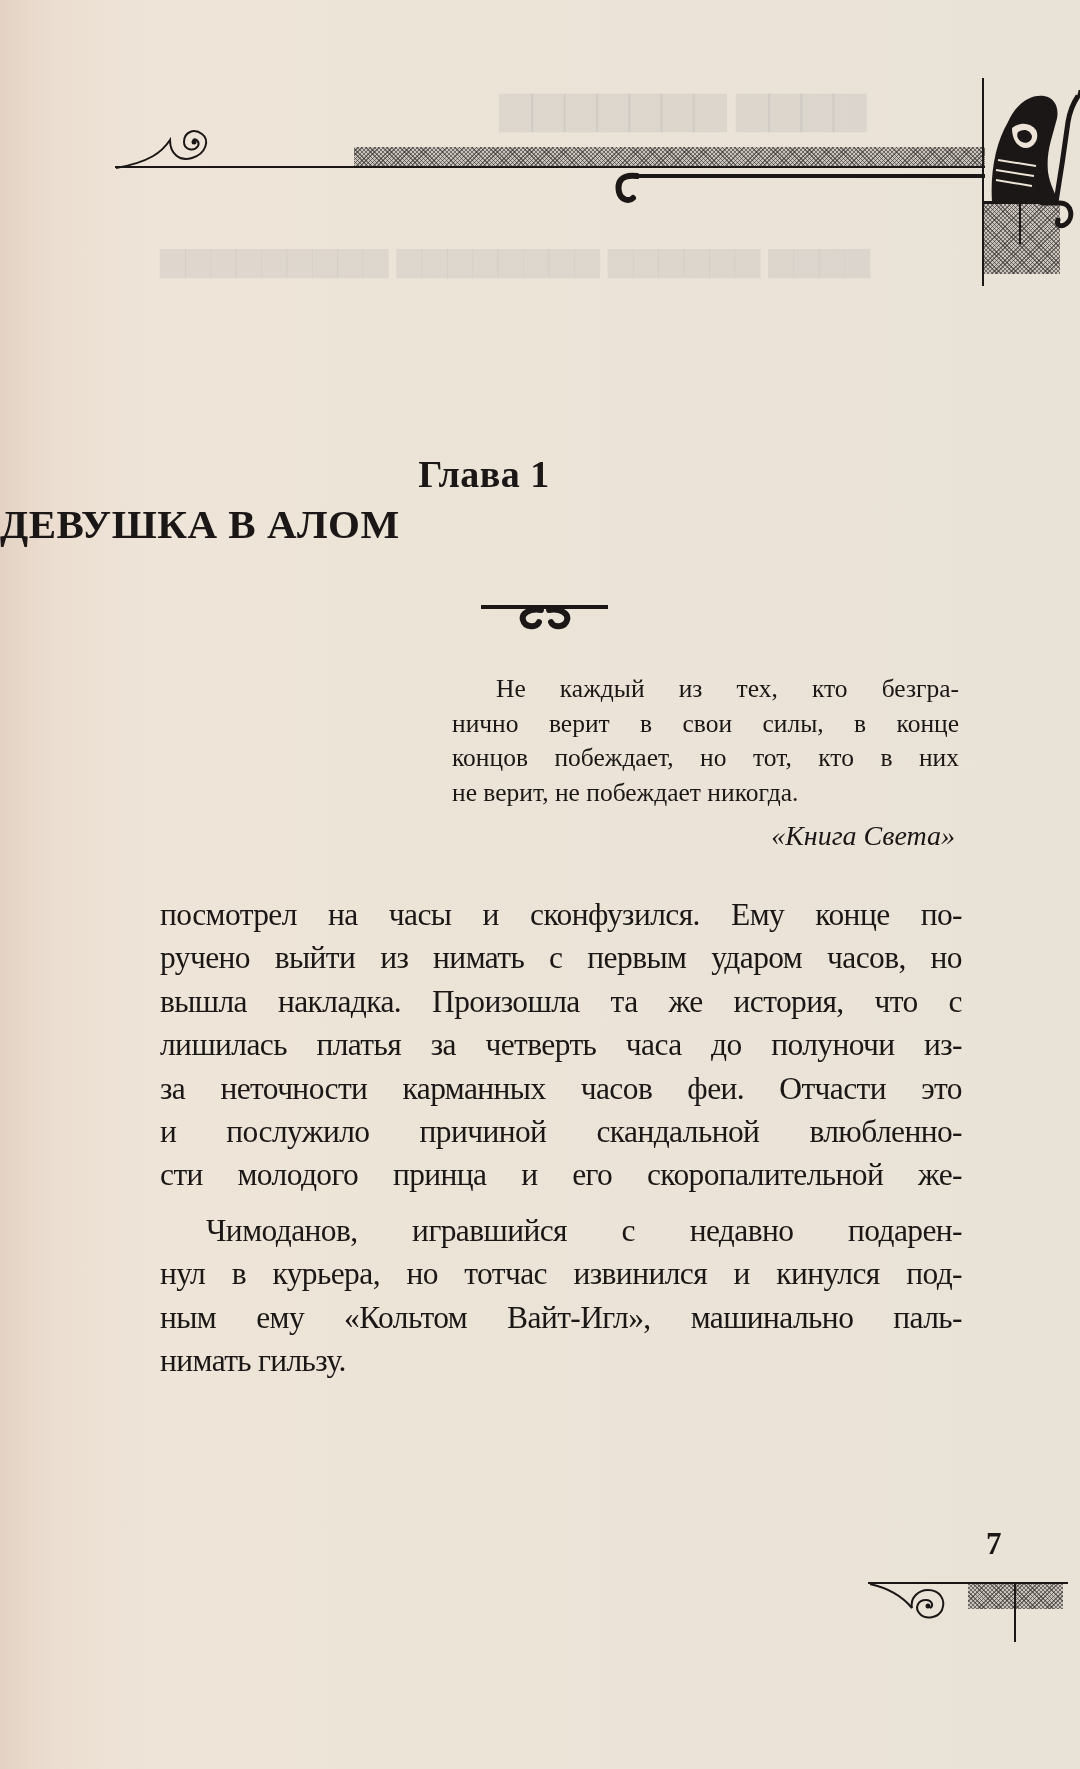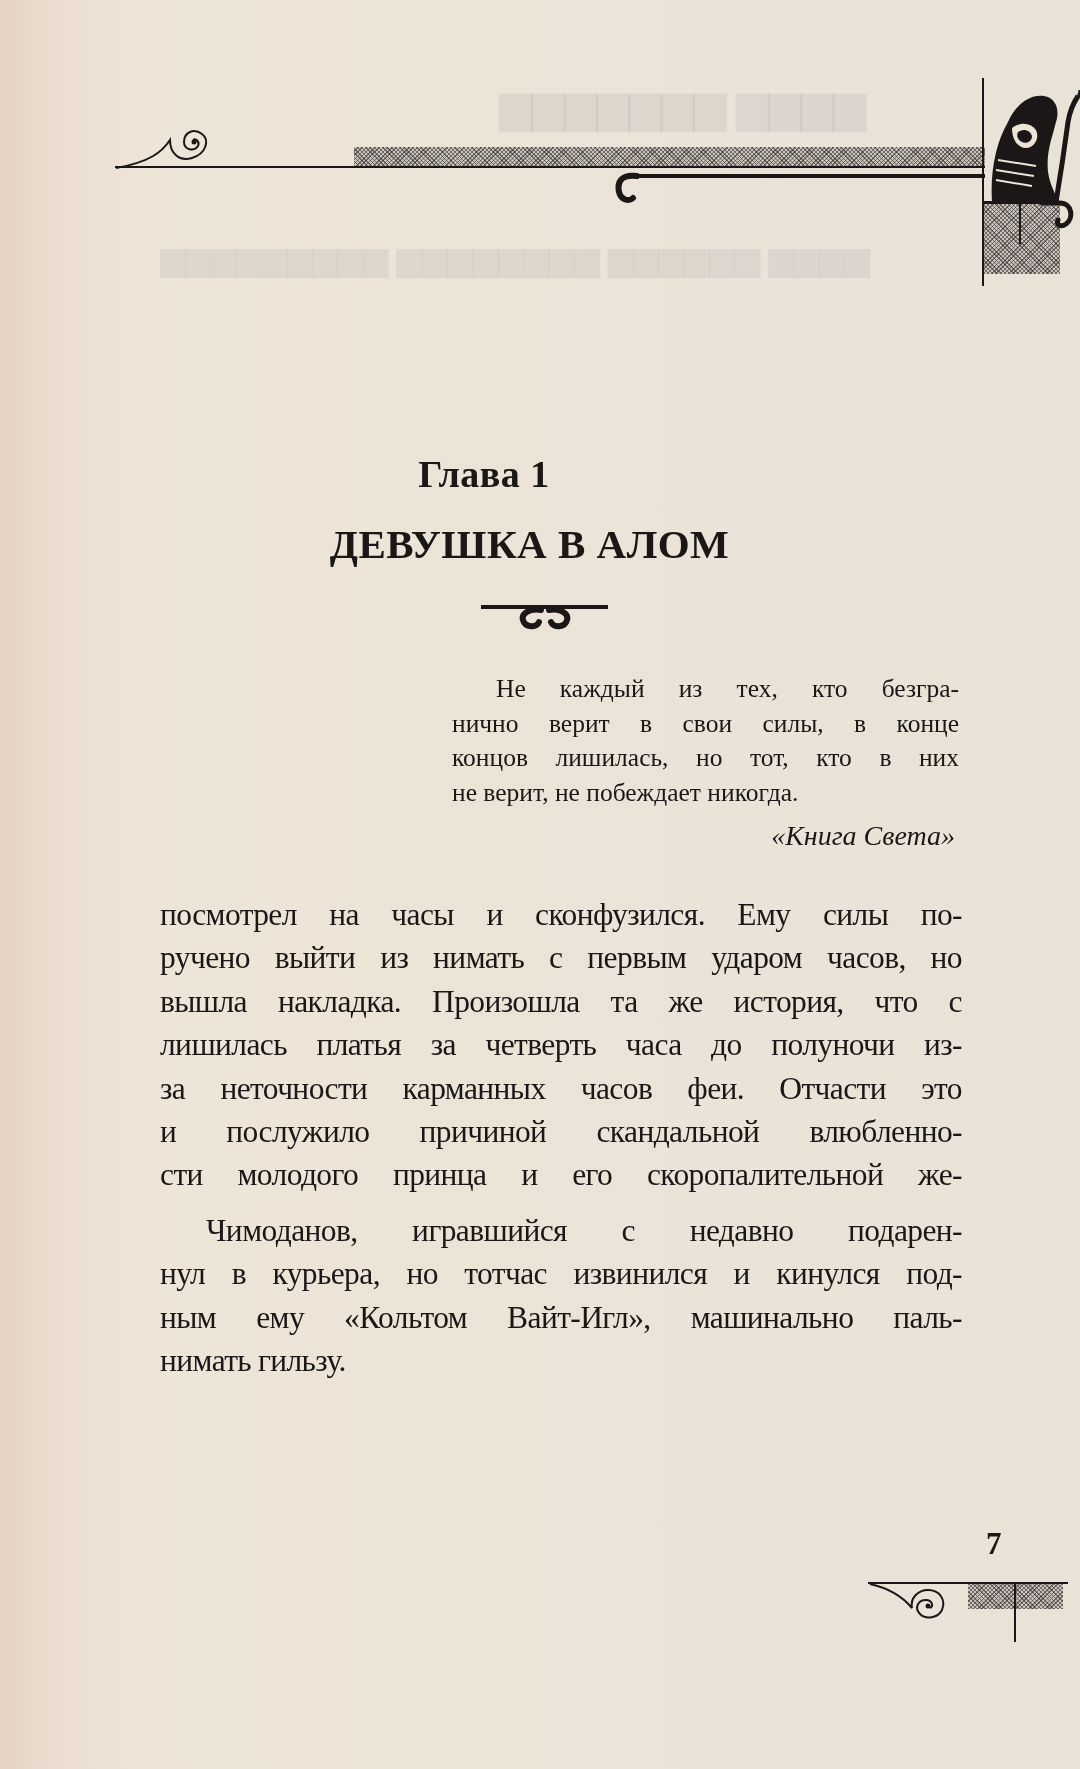--- a/index.html
+++ b/index.html
@@ -32,21 +32,21 @@
   #hdr-box { left: 984px; top: 202px; width: 76px; height: 72px; }
   #hdr-box-line { left: 984px; top: 201px; width: 76px; height: 3px; background: #1a1716; }
   #hdr-box-v { left: 1019px; top: 204px; width: 2px; height: 40px; background: #1a1716; }
 
   
   #chapter-num {
     left: 0; width: 968px; top: 452px; text-align: center;
     font-size: 38px; font-weight: bold; letter-spacing: 0.5px;
   }
   #chapter-title {
-    left: 0; width: 1059px; top: 520px; text-align: center;
+    left: 0; width: 1059px; top: 500px; 
     font-size: 41px; font-weight: bold; letter-spacing: 0.5px;
   }
   #title-rule { left: 481px; top: 605px; width: 127px; height: 4px; background: #1a1716; }
 
   
   #epigraph {
     left: 452px; top: 672px; width: 507px;
     font-size: 25.5px; line-height: 34.5px; text-align: justify;
   }
   #epigraph p { margin: 0; }
@@ -113,28 +113,28 @@
 <div class="abs" id="chapter-title">ДЕВУШКА В АЛОМ</div>
 <div class="abs" id="title-rule"></div>
 <svg class="abs" style="left:515px;top:606px;" width="60" height="24" viewBox="0 0 60 24">
   <path d="M26 4 C 14 2, 6 8, 8 14 C 10 22, 22 22, 24 16" fill="none" stroke="#1a1716" stroke-width="6" stroke-linecap="round"></path>
   <path d="M34 4 C 46 2, 54 8, 52 14 C 50 22, 38 22, 36 16" fill="none" stroke="#1a1716" stroke-width="6" stroke-linecap="round"></path>
 </svg>
 
 <div class="abs" id="epigraph">
   <p class="first" style="text-align-last:justify;">Не каждый из тех, кто безгра-</p>
   <p style="text-align-last:justify;">нично верит в свои силы, в конце</p>
-  <p style="text-align-last:justify;">концов лишилась, но тот, кто в них</p>
+  <p style="text-align-last:justify;">концов побеждает, но тот, кто в них</p>
   <p>не верит, не побеждает никогда.</p>
 </div>
 <div class="abs" id="epigraph-source">«Книга Света»</div>
 
 <div class="abs" id="body-text">
   <div>
-    <span class="ln">посмотрел на часы и сконфузился. Ему силы по-</span>
+    <span class="ln">посмотрел на часы и сконфузился. Ему конце по-</span>
     <span class="ln">ручено выйти из нимать с первым ударом часов, но</span>
     <span class="ln">вышла накладка. Произошла та же история, что с</span>
     <span class="ln">лишилась платья за четверть часа до полуночи из-</span>
     <span class="ln">за неточности карманных часов феи. Отчасти это</span>
     <span class="ln">и послужило причиной скандальной влюбленно-</span>
     <span class="ln">сти молодого принца и его скоропалительной же-</span>
   </div>
   <div style="margin-top:12px;">
     <span class="ln" style="padding-left:46px;">Чимоданов, игравшийся с недавно подарен-</span>
     <span class="ln">нул в курьера, но тотчас извинился и кинулся под-</span>

